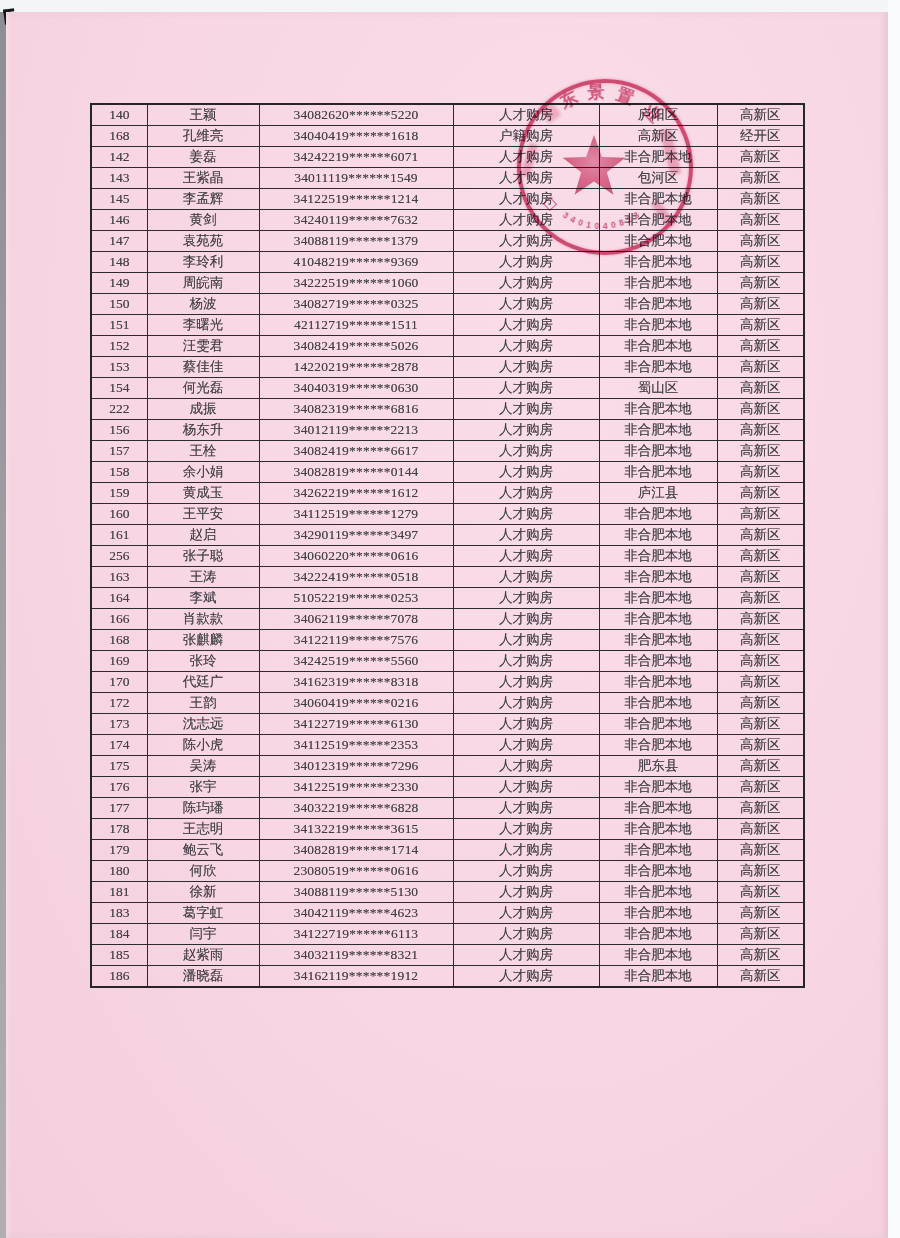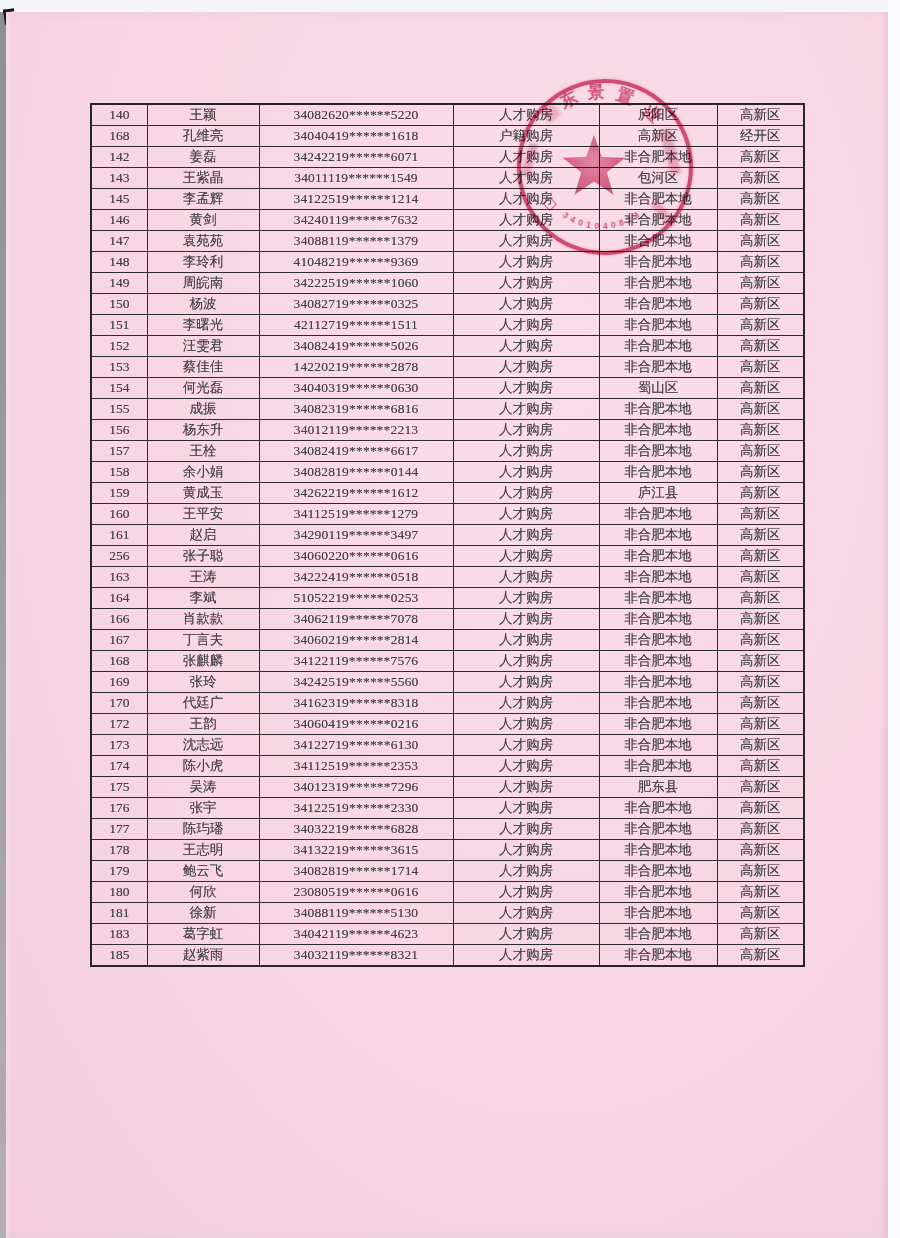--- a/index.html
+++ b/index.html
@@ -217,21 +217,21 @@
         <tr>
           <td class="c-no">154</td>
           <td class="c-name">何光磊</td>
           <td class="c-id">34040319******0630</td>
           <td class="c-type">人才购房</td>
           <td class="c-org">蜀山区</td>
           <td class="c-dist">高新区</td>
         </tr>
 
         <tr>
-          <td class="c-no">155</td>
+          <td class="c-no">222</td>
           <td class="c-name">成振</td>
           <td class="c-id">34082319******6816</td>
           <td class="c-type">人才购房</td>
           <td class="c-org">非合肥本地</td>
           <td class="c-dist">高新区</td>
         </tr>
 
         <tr>
           <td class="c-no">156</td>
           <td class="c-name">杨东升</td>
@@ -316,28 +316,20 @@
 
         <tr>
           <td class="c-no">166</td>
           <td class="c-name">肖款款</td>
           <td class="c-id">34062119******7078</td>
           <td class="c-type">人才购房</td>
           <td class="c-org">非合肥本地</td>
           <td class="c-dist">高新区</td>
         </tr>
 
-        <tr>
-          <td class="c-no">167</td>
-          <td class="c-name">丁言夫</td>
-          <td class="c-id">34060219******2814</td>
-          <td class="c-type">人才购房</td>
-          <td class="c-org">非合肥本地</td>
-          <td class="c-dist">高新区</td>
-        </tr>
 
         <tr>
           <td class="c-no">168</td>
           <td class="c-name">张麒麟</td>
           <td class="c-id">34122119******7576</td>
           <td class="c-type">人才购房</td>
           <td class="c-org">非合肥本地</td>
           <td class="c-dist">高新区</td>
         </tr>
 
@@ -453,30 +445,46 @@
 
         <tr>
           <td class="c-no">183</td>
           <td class="c-name">葛字虹</td>
           <td class="c-id">34042119******4623</td>
           <td class="c-type">人才购房</td>
           <td class="c-org">非合肥本地</td>
           <td class="c-dist">高新区</td>
         </tr>
 
+        <tr>
+          <td class="c-no">184</td>
+          <td class="c-name">闫宇</td>
+          <td class="c-id">34122719******6113</td>
+          <td class="c-type">人才购房</td>
+          <td class="c-org">非合肥本地</td>
+          <td class="c-dist">高新区</td>
+        </tr>
 
         <tr>
           <td class="c-no">185</td>
           <td class="c-name">赵紫雨</td>
           <td class="c-id">34032119******8321</td>
           <td class="c-type">人才购房</td>
           <td class="c-org">非合肥本地</td>
           <td class="c-dist">高新区</td>
         </tr>
 
+        <tr>
+          <td class="c-no">186</td>
+          <td class="c-name">潘晓磊</td>
+          <td class="c-id">34162119******1912</td>
+          <td class="c-type">人才购房</td>
+          <td class="c-org">非合肥本地</td>
+          <td class="c-dist">高新区</td>
+        </tr>
       </tbody>
       </table>
 
     </div>
 
     <div class="seal">
       <div class="seal-ring"></div>
       <div class="seal-smudge sm1"></div>
       <div class="seal-smudge sm2"></div>
       <div class="seal-smudge sm3"></div>

